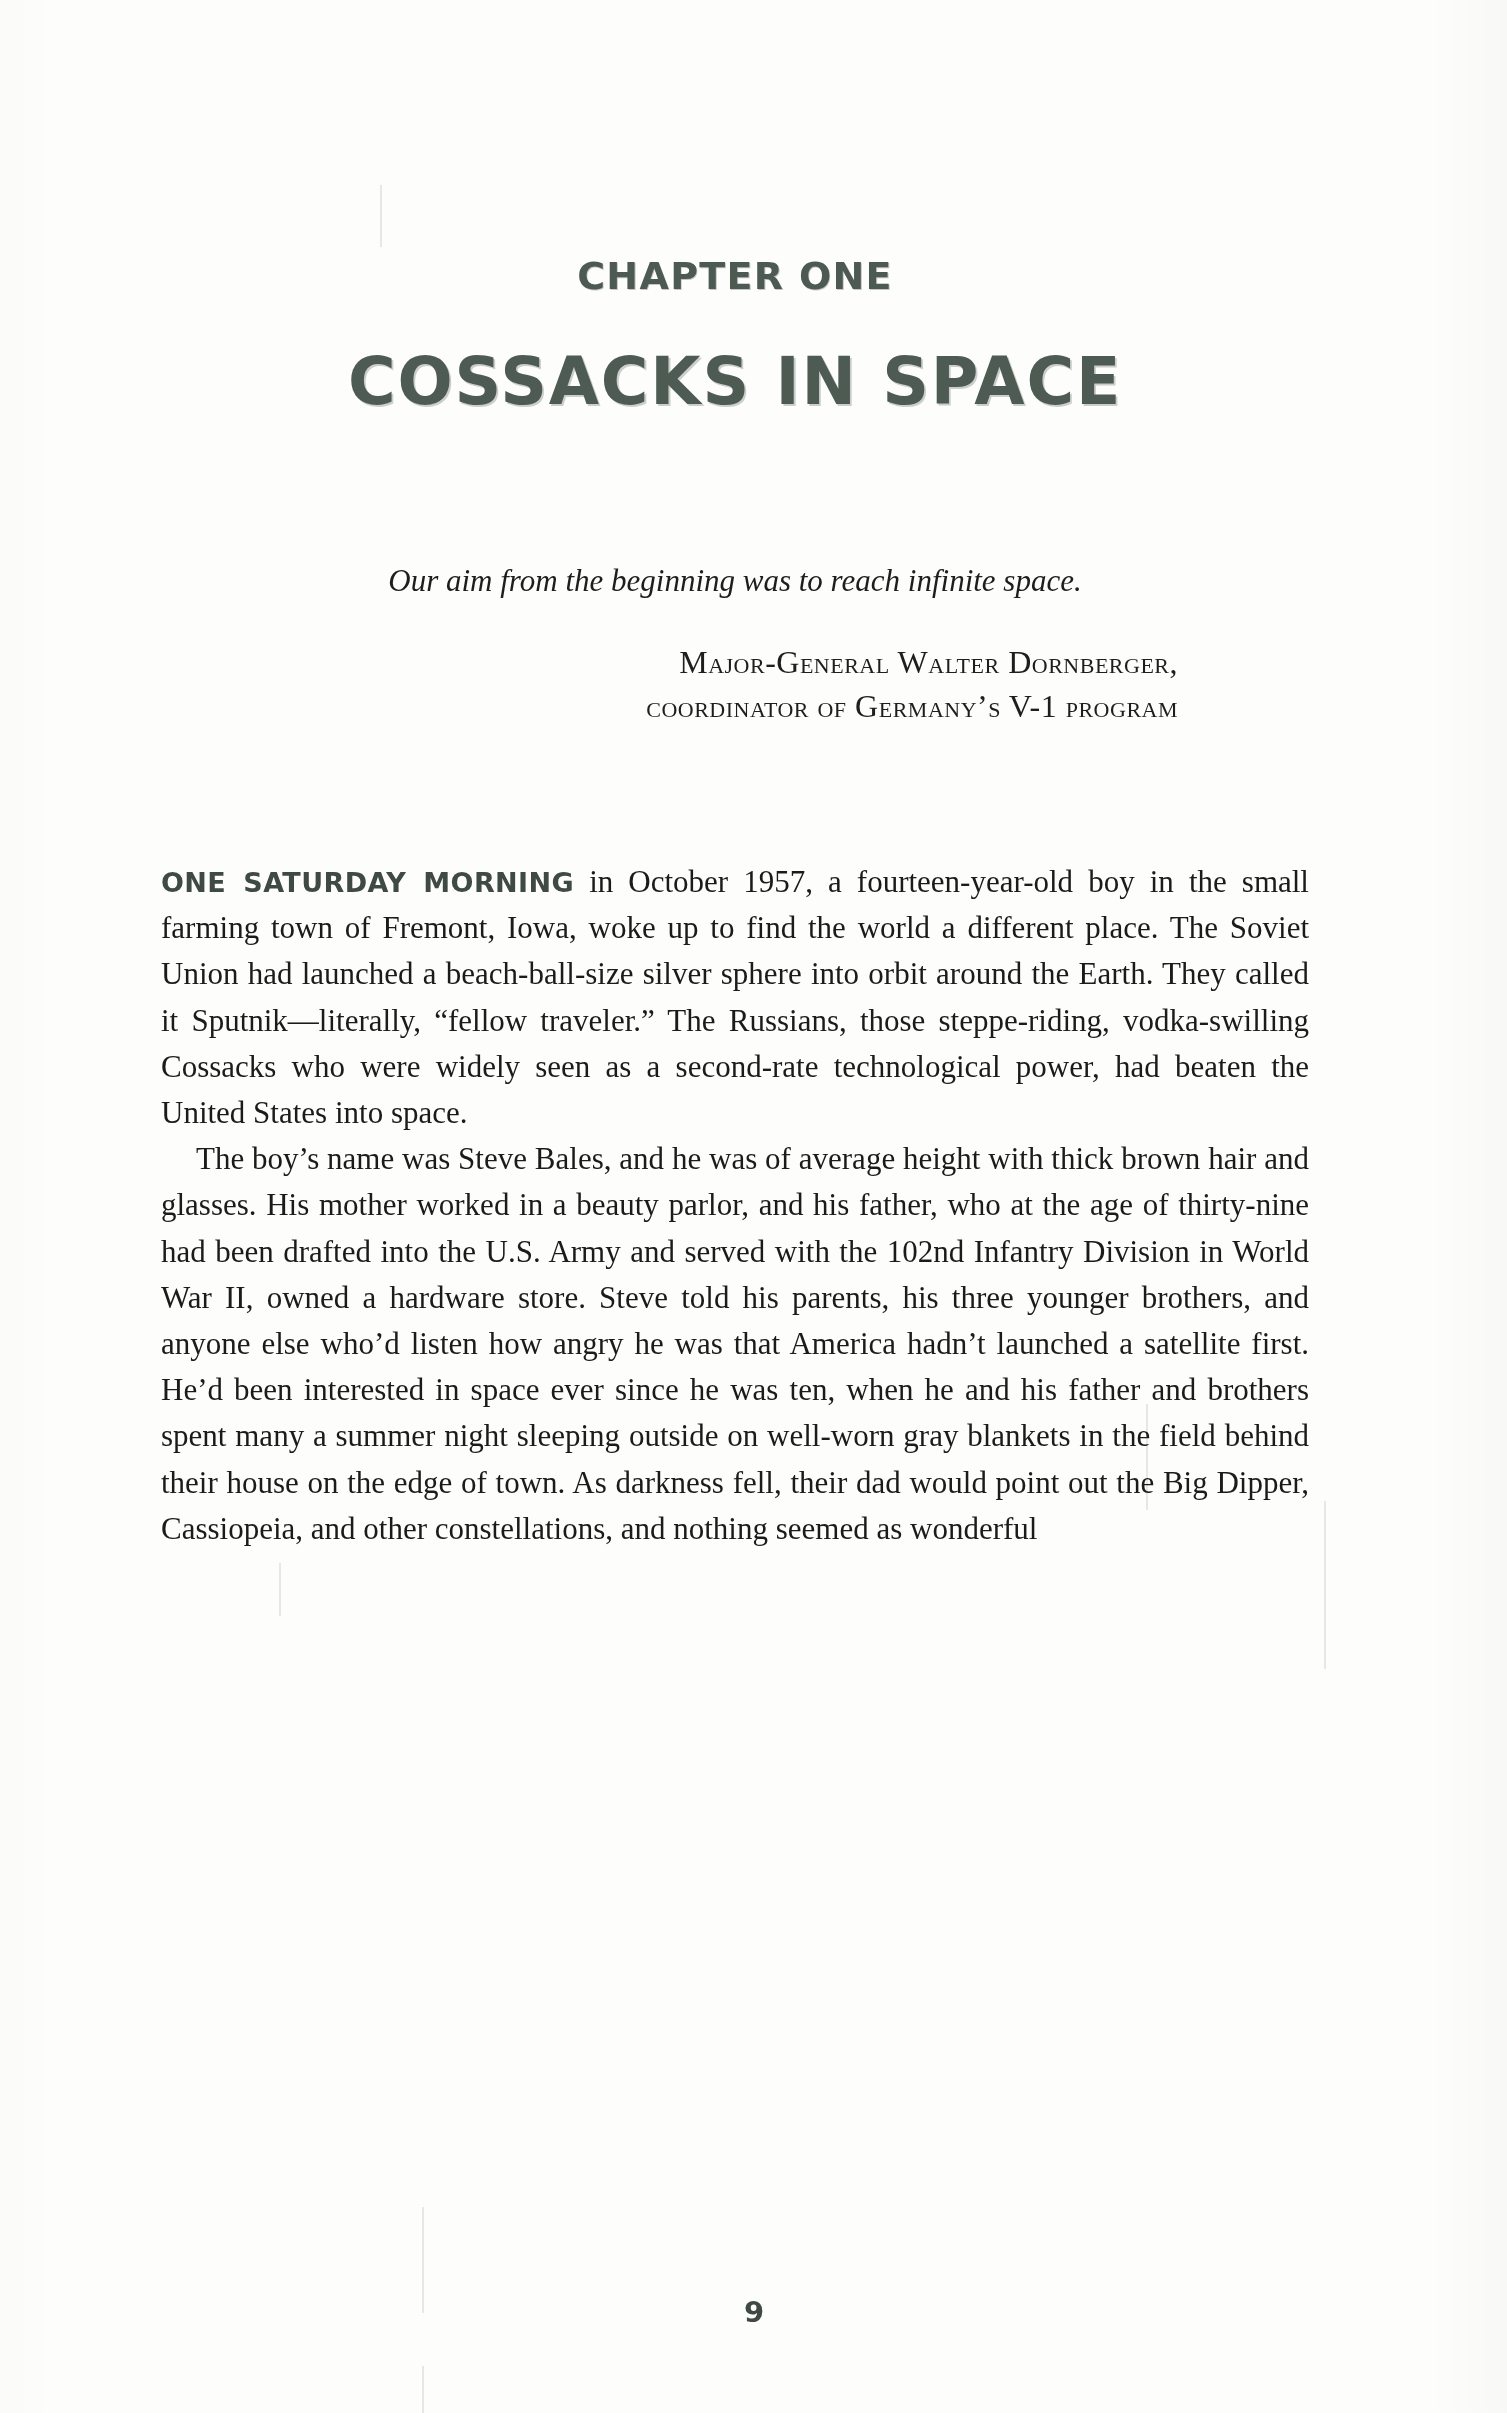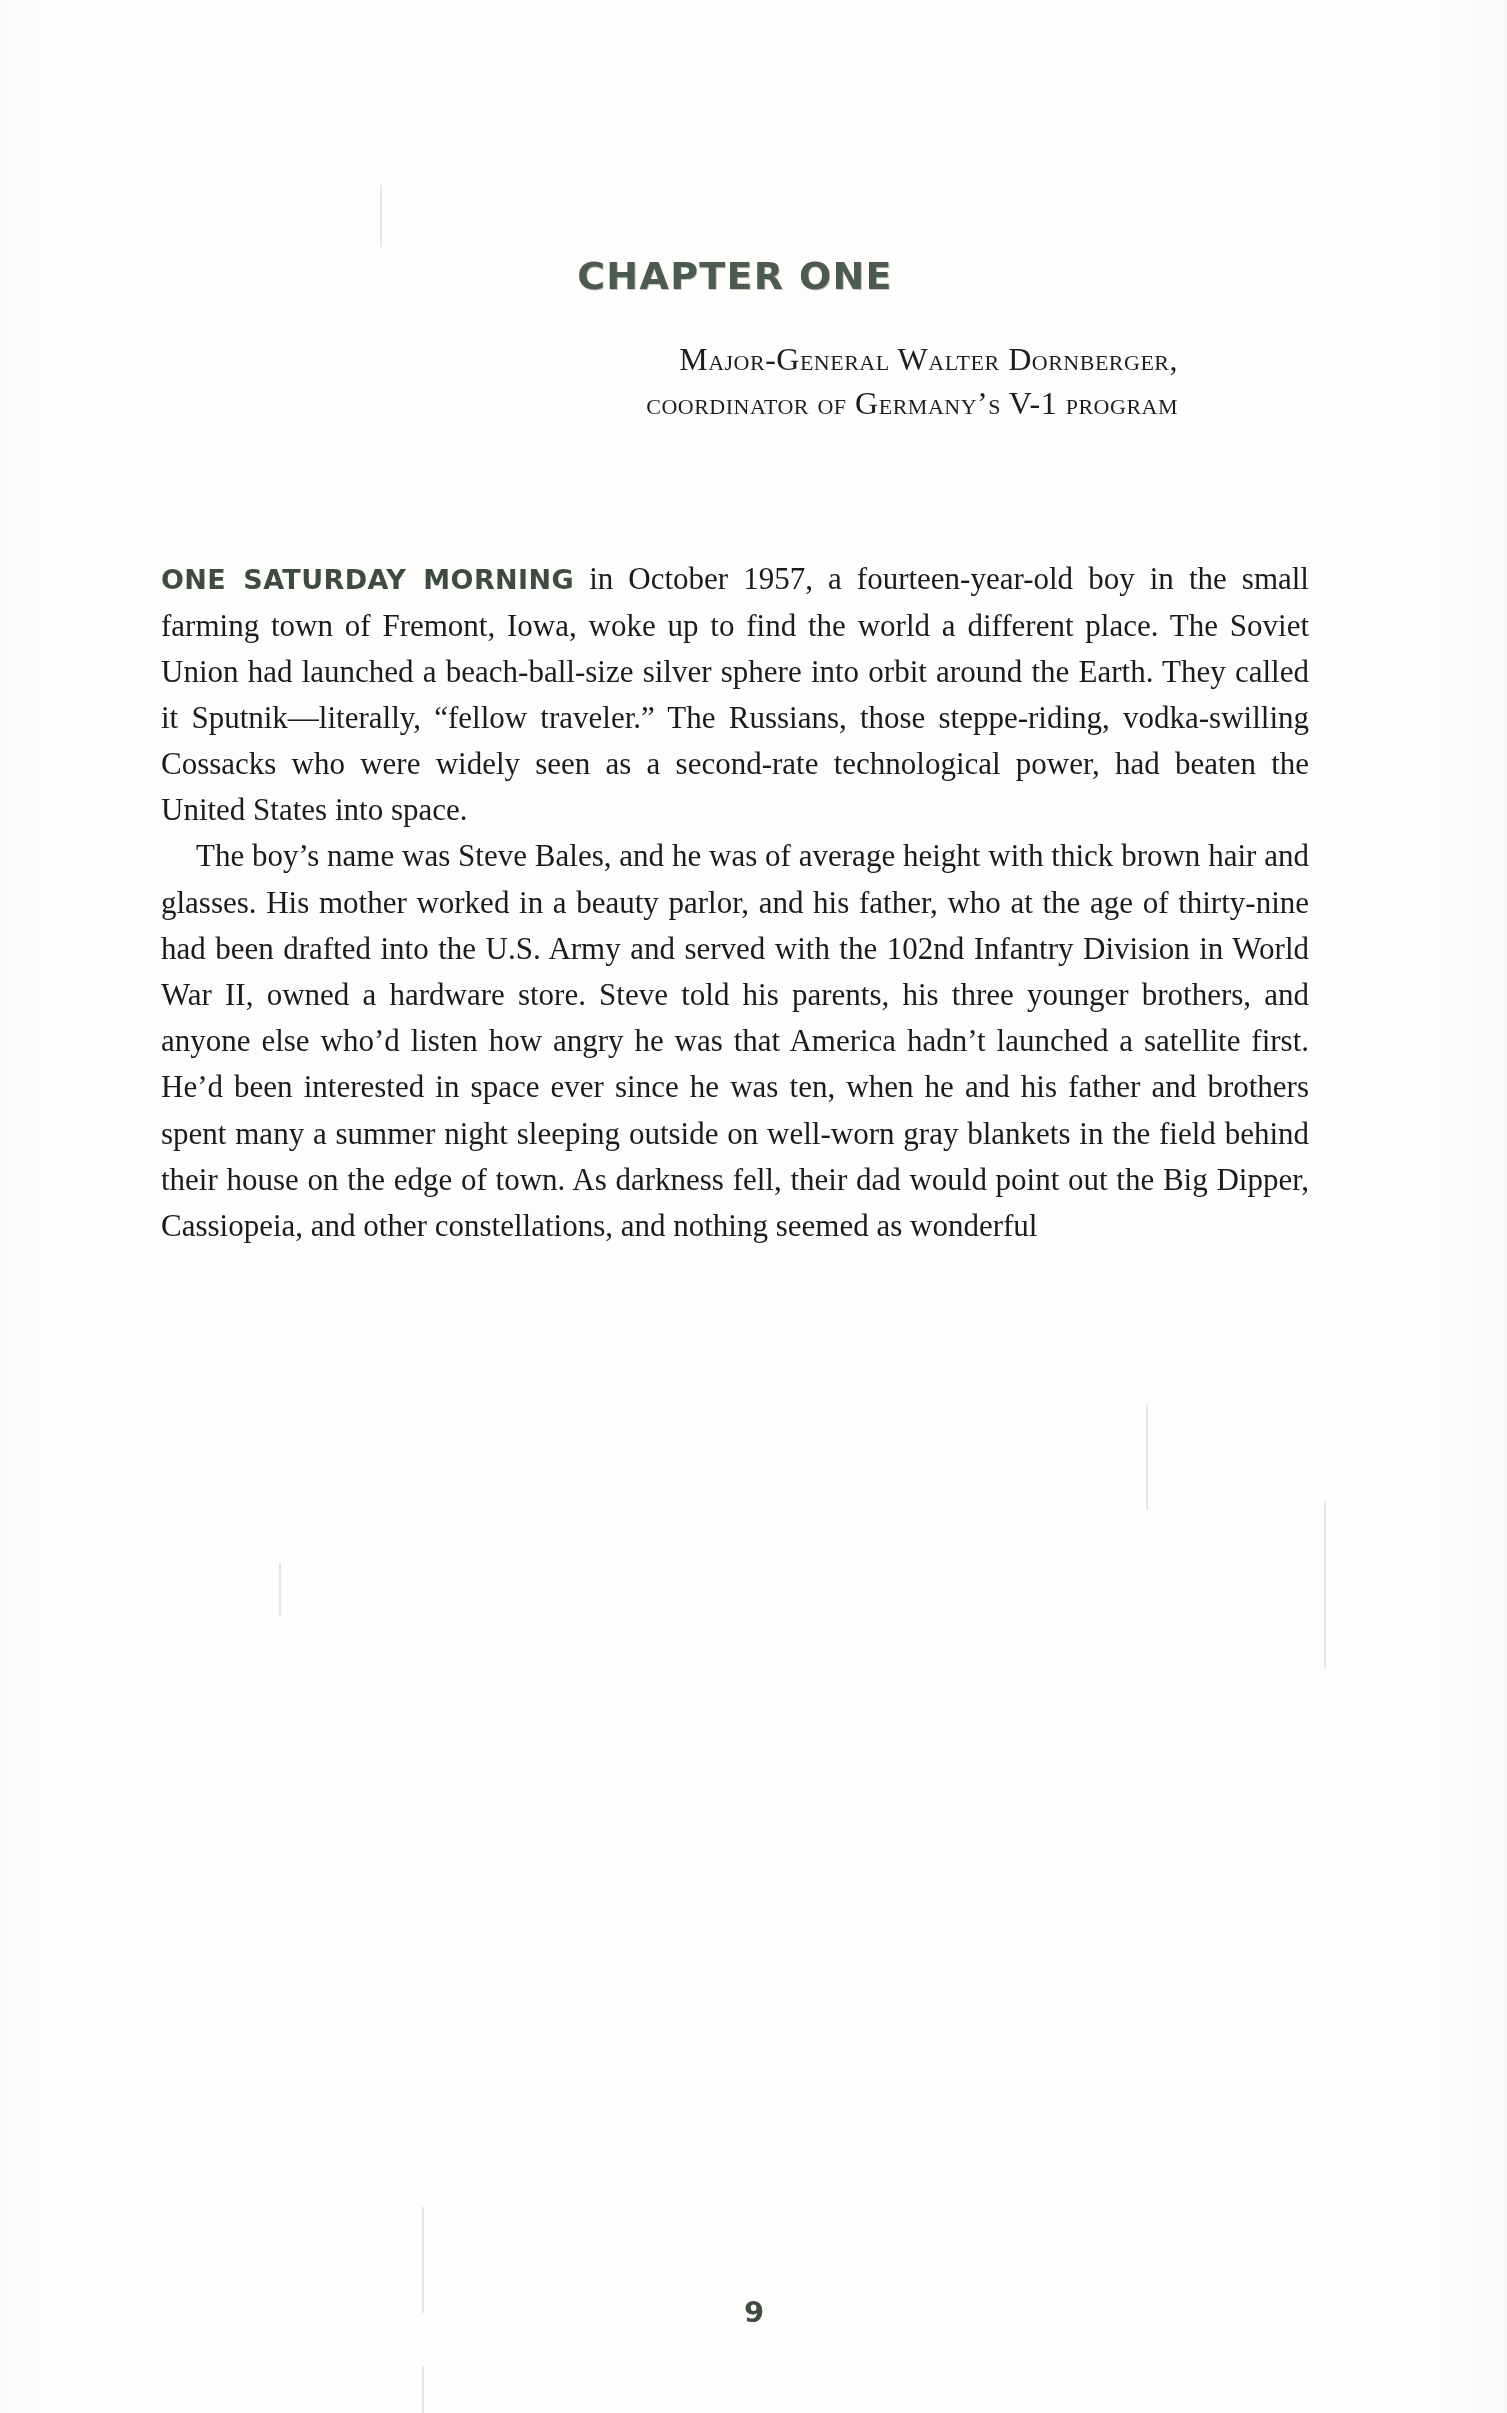--- a/index.html
+++ b/index.html
@@ -131,21 +131,23 @@
   <div class="artifact a2"></div>
   <div class="artifact a3"></div>
   <div class="artifact a4"></div>
   <div class="artifact a5"></div>
   <div class="artifact a6"></div>
 
   <div class="content">
 
     <div class="chapter-label">CHAPTER ONE</div>
 
+    <h1 class="chapter-title">COSSACKS IN SPACE</h1>
 
+    <div class="epigraph">Our aim from the beginning was to reach infinite space.</div>
 
     <div class="attribution">
       <div class="sc">Major-General Walter Dornberger,</div>
       <div class="sc">coordinator of Germany’s V-1 program</div>
     </div>
 
     <div class="body-text">
       <p><span class="lead-in">ONE SATURDAY MORNING</span><span> in October 1957, a fourteen-year-old boy in the small farming town of Fremont, Iowa, woke up to find the world a different place. The Soviet Union had launched a beach-ball-size silver sphere into orbit around the Earth. They called it Sputnik—literally, “fellow traveler.” The Russians, those steppe-riding, vodka-swilling Cossacks who were widely seen as a second-rate technological power, had beaten the United States into space.</span></p>
       <p>The boy’s name was Steve Bales, and he was of average height with thick brown hair and glasses. His mother worked in a beauty parlor, and his father, who at the age of thirty-nine had been drafted into the U.S. Army and served with the 102nd Infantry Division in World War II, owned a hardware store. Steve told his parents, his three younger brothers, and anyone else who’d listen how angry he was that America hadn’t launched a satellite first. He’d been interested in space ever since he was ten, when he and his father and brothers spent many a summer night sleeping outside on well-worn gray blankets in the field behind their house on the edge of town. As darkness fell, their dad would point out the Big Dipper, Cassiopeia, and other constellations, and nothing seemed as wonderful</p>
     </div>

